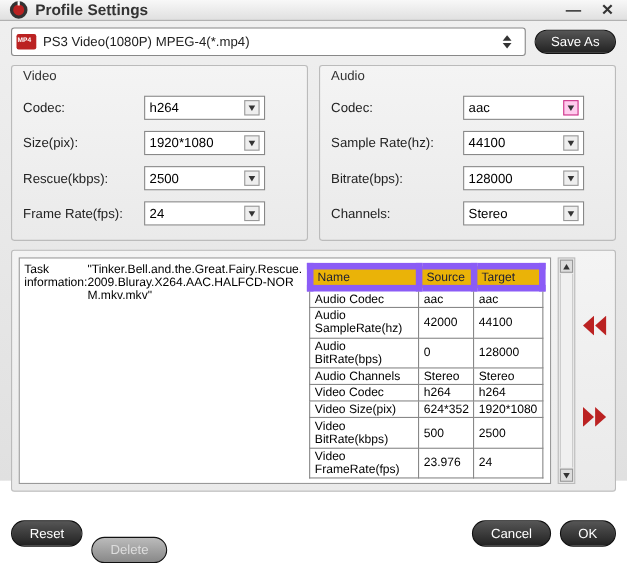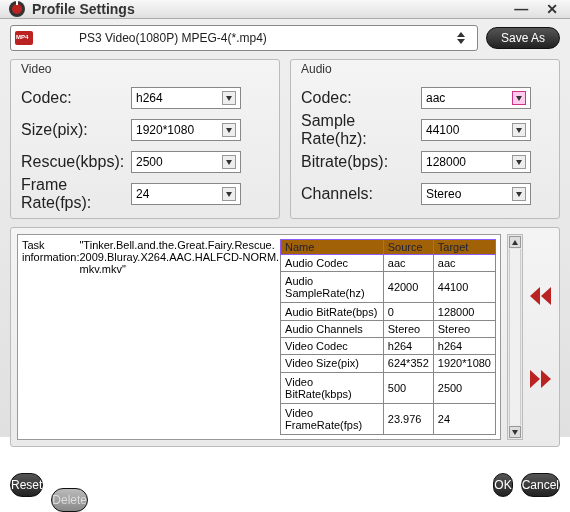--- a/index.html
+++ b/index.html
@@ -5,47 +5,47 @@
   * { box-sizing: border-box; margin: 0; padding: 0; font-family: Arial, sans-serif; }
   body { background: #fff; width: 570px; height: 512px; overflow: hidden; }
   .window { width: 570px; height: 437px; background: linear-gradient(#f0f0f0, #e0e0e0); display: flex; flex-direction: column; }
   .titlebar { height: 28px; background: linear-gradient(#f8f8f8, #e0e0e0); border-bottom: 1px solid #aaa; display: flex; align-items: center; padding: 0 8px; }
   .titlebar .title-icon { width: 18px; height: 18px; margin-right: 6px; }
   .titlebar .title { font-size: 14px; font-weight: bold; color: #333; flex: 1; }
   .titlebar .winbtns { display: flex; gap: 10px; }
   .titlebar .winbtn { font-size: 14px; font-weight: bold; color: #333; cursor: pointer; padding: 0 4px; }
   .content { flex: 1; padding: 6px 10px 4px 10px; display: flex; flex-direction: column; }
   .profile-row { display: flex; gap: 8px; align-items: center; margin-bottom: 8px; }
-  .profile-select { flex: 1; display: flex; align-items: center; background: #fff; border: 1px solid #888; border-radius: 3px; height: 26px; padding: 0 4px; gap: 40px; }
+  .profile-select { flex: 1; display: flex; align-items: center; background: #fff; border: 1px solid #888; border-radius: 3px; height: 26px; padding: 0 4px; }
   .profile-select .pf-icon { width: 18px; height: 14px; background:#b22; border-radius:2px; margin-right:6px; position:relative; }
   .profile-select .pf-icon::after{content:"MP4"; position:absolute; font-size:6px; color:#fff; top:3px; left:1px; font-weight:bold;}
   .profile-select .pf-text { font-size: 12px; color: #222; flex: 1; }
   .spinbtn { width: 16px; display:flex; flex-direction:column; gap:2px; }
   .spinbtn span{ width:0;height:0;border-left:4px solid transparent;border-right:4px solid transparent;}
   .spinbtn .up{border-bottom:5px solid #333;}
   .spinbtn .down{border-top:5px solid #333;}
-  .btn-dark { background: linear-gradient(#555,#222); color:#fff; border:1px solid #111; border-radius:12px; padding: 4px 0; font-size:12px; cursor:pointer; }
+  .btn-dark { background: linear-gradient(#555,#222); color:#fff; border:1px solid #111; border-radius:12px; padding: 4px 16px; font-size:12px; cursor:pointer; }
   .btn-dark.small { padding: 3px 14px; }
   .panels { display:flex; gap:10px; margin-bottom:8px; }
   .panel { flex:1; border:1px solid #bbb; background: linear-gradient(#f4f4f4,#eaeaea); border-radius:3px; padding: 4px 10px 6px 10px; position:relative; }
   .panel-title { font-size:12px; color:#333; position:relative; top:-2px; margin-bottom:6px; }
   .field-row { display:flex; align-items:center; margin: 4px 0; height: 28px; }
-  .field-row label { font-size:16px; color:#222; width: 110px; }
+  .field-row label { font-size:12px; color:#222; width: 110px; }
   .audio .field-row label { width: 120px; }
   .combo { flex:1; display:flex; align-items:center; background:#fff; border:1px solid #888; height:22px; padding:0 4px; font-size:12px; position:relative; max-width:110px;}
   .combo .cv { flex:1; }
   .combo .dd { width:14px; height:14px; border:1px solid #999; background:#eee; display:flex; align-items:center; justify-content:center;}
   .combo .dd span{ width:0;height:0;border-left:3px solid transparent;border-right:3px solid transparent;border-top:5px solid #333;}
   .combo.active .dd { background:#fce; border-color:#c38;}
   .task-box { border:1px solid #bbb; background: linear-gradient(#f4f4f4,#eaeaea); border-radius:3px; padding:6px; display:flex; gap:6px; height: 220px;}
   .task-inner { flex:1; background:#fff; border:1px solid #999; padding:4px; display:flex; flex-direction:row; overflow:hidden;}
   .task-label { font-size:11px; color:#000; margin-bottom:2px;}
   .task-file { font-size:11px; color:#000; margin: 0 0 4px 0; word-break:break-all;}
   table.info { border-collapse:collapse; font-size:11px; width:100%;}
-  table.info th { background:#a16207; border:1px solid #8b5cf6; text-align:left; padding:1px 4px; font-weight:normal; color:#223;}
+  table.info th { background:#eab308; border:6px solid #8b5cf6; text-align:left; padding:1px 4px; font-weight:normal; color:#223;}
   table.info td { border:1px solid #888; padding:1px 4px; color:#000;margin-left:20px;}
   .scroll-col { width:16px; background:#e9e9e9; border:1px solid #bbb; display:flex; flex-direction:column; align-items:center;}
   .scroll-col .sb-up,.scroll-col .sb-down{ width:12px;height:12px; background:#ddd; border:1px solid #999; margin:1px 0; display:flex;align-items:center;justify-content:center;}
   .scroll-col .sb-up span{width:0;height:0;border-left:3px solid transparent;border-right:3px solid transparent;border-bottom:5px solid #333;}
   .scroll-col .sb-down span{width:0;height:0;border-left:3px solid transparent;border-right:3px solid transparent;border-top:5px solid #333;}
   .scroll-col .track{flex:1;width:12px;background:#f0f0f0;border-left:1px solid #ccc;border-right:1px solid #ccc;}
   .nav-col { width:24px; display:flex; flex-direction:column; justify-content:space-around; align-items:center; padding: 20px 0;}
   .navbtn svg { display:block; }
   .footer { display:flex; gap:8px; padding:6px 10px 8px 10px; align-items:center;}
   .footer .spacer{flex:1;}
@@ -244,16 +244,16 @@
             </svg>
           </span>
       </div>
     </div>
   </div>
 
   <div class="footer">
     <button class="btn-dark">Reset</button>
     <button class="btn-dark disabled">Delete</button>
     <span class="spacer"></span>
+    <button class="btn-dark">Cancel</button>
     <button class="btn-dark">OK</button>
-    <button class="btn-dark">Cancel</button>
   </div>
 </div>
 
 </body></html>

